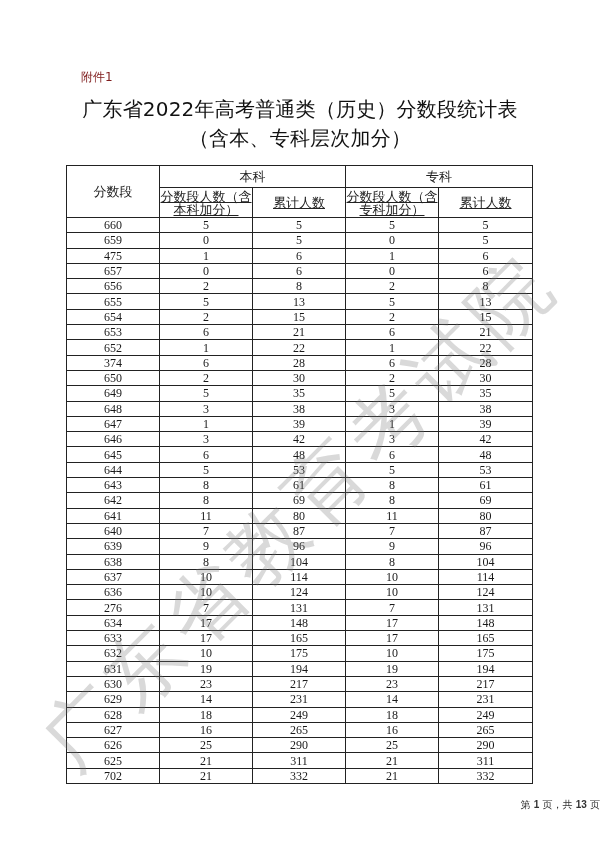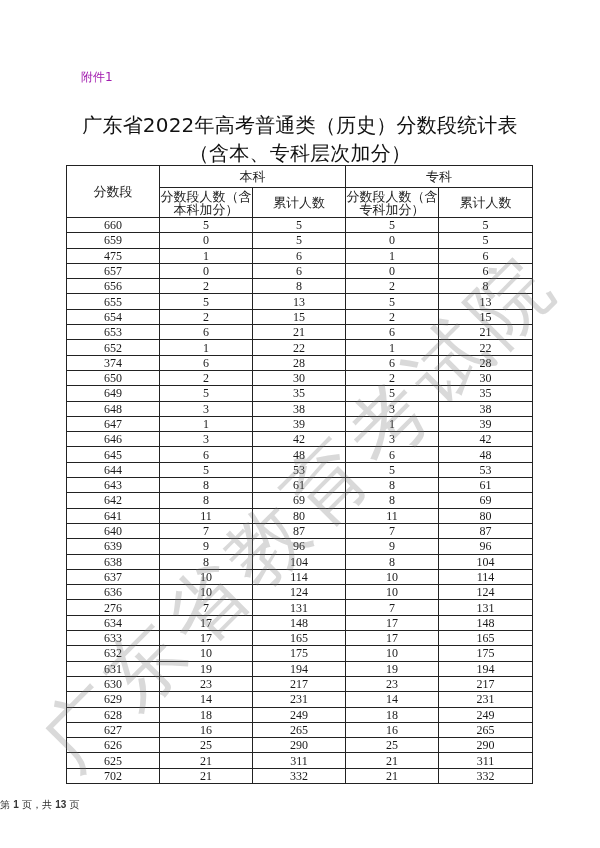--- a/index.html
+++ b/index.html
@@ -1,51 +1,51 @@
 <!DOCTYPE html>
 <html><head>
 <meta charset="utf-8">
 <style>
   html, body { margin: 0; padding: 0; }
   body {
     width: 600px; height: 848px; background: #ffffff; position: relative; overflow: hidden;
     font-family: "DejaVu Sans", sans-serif; color: #1a1a1a;
   }
   .attach {
-    position: absolute; left: 67px; top: 69px; font-size: 12px; color: #a21caf;
+    position: absolute; left: 67px; top: 69px; font-size: 12px; color: #7f1d1d;
     font-family: "DejaVu Sans", sans-serif;
     padding-left: 14px;
   }
   .title {
     position: absolute; left: 0; width: 600px; text-align: center;
     font-family: "DejaVu Sans", sans-serif; color: #111; font-size: 20px; letter-spacing: 0.2px;
   }
-  .title.t1 { top: 112px; }
-  .title.t2 { top: 140px; }
+  .title.t1 { top: 96px; }
+  .title.t2 { top: 125px; }
   table.score {
     position: absolute; left: 66px; top: 165px; width: 466px;
     border-collapse: collapse; table-layout: fixed;
     font-family: "Liberation Serif", "DejaVu Serif", serif; font-size: 12px;
   }
   table.score col.c0 { width: 93px; }
   table.score col.c1 { width: 93px; }
   table.score col.c2 { width: 93px; }
   table.score col.c3 { width: 93px; }
   table.score col.c4 { width: 94px; }
   table.score th, table.score td {
     border: 1px solid #222; text-align: center; padding: 0; color: #1a1a1a;
   }
   table.score th {
     font-family: "DejaVu Sans", sans-serif; font-weight: normal; font-size: 13px; color: #222;
   }
   table.score tr.h1 th { height: 21px; }
-  table.score tr.h2 th { height: 29px; line-height: 13px; }
+  table.score tr.h2 th { height: 29px; line-height: 13px; text-decoration: underline; }
   table.score td { height: 14.3px; line-height: 14px; }
   .footer {
-    position: absolute; left: 0; width: 600px; top: 798px; text-align: left;
+    position: absolute; left: 0; width: 600px; top: 798px; text-align: right;
     font-size: 10px; color: #333; font-family: "DejaVu Sans", sans-serif;
   }
   .footer b { font-weight: bold; font-family: "Liberation Sans", sans-serif; }
   .watermark {
     position: absolute; left: 20px; top: 460px; transform: rotate(-45deg); transform-origin: center;
     font-family: "DejaVu Serif", serif; font-size: 78px; color: rgba(120,120,120,0.28);
     white-space: nowrap; letter-spacing: 8px; pointer-events: none; width: 720px; text-align: center;
     margin-left: -80px; font-weight: 300;
   }
 </style>

